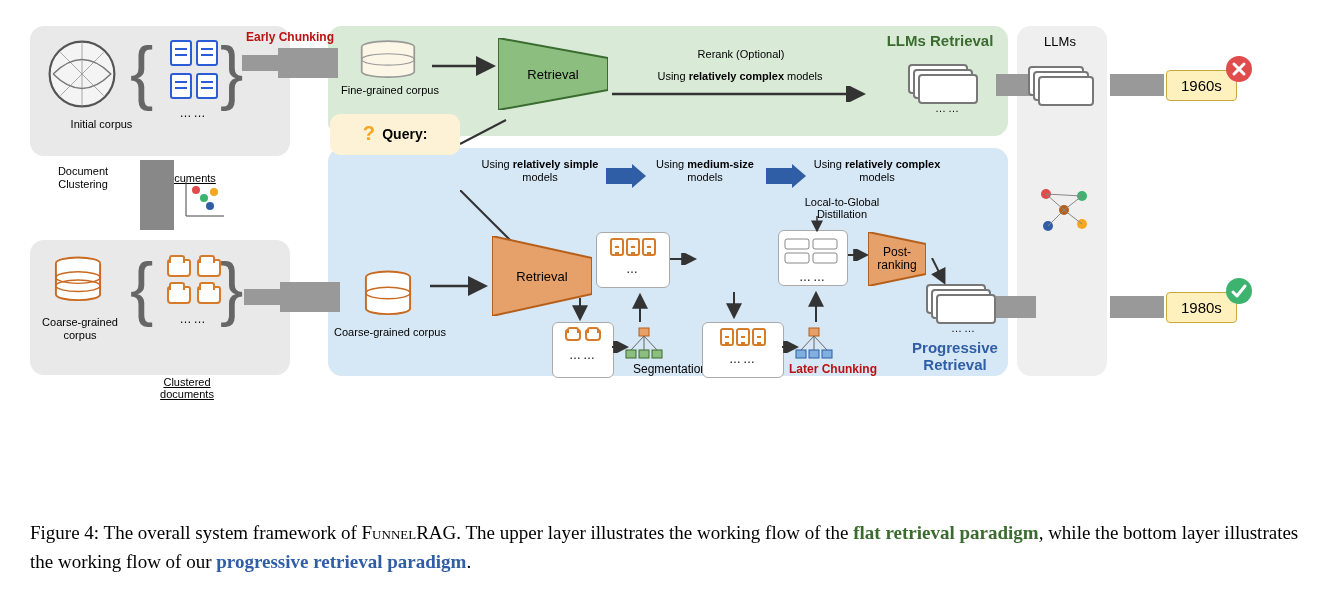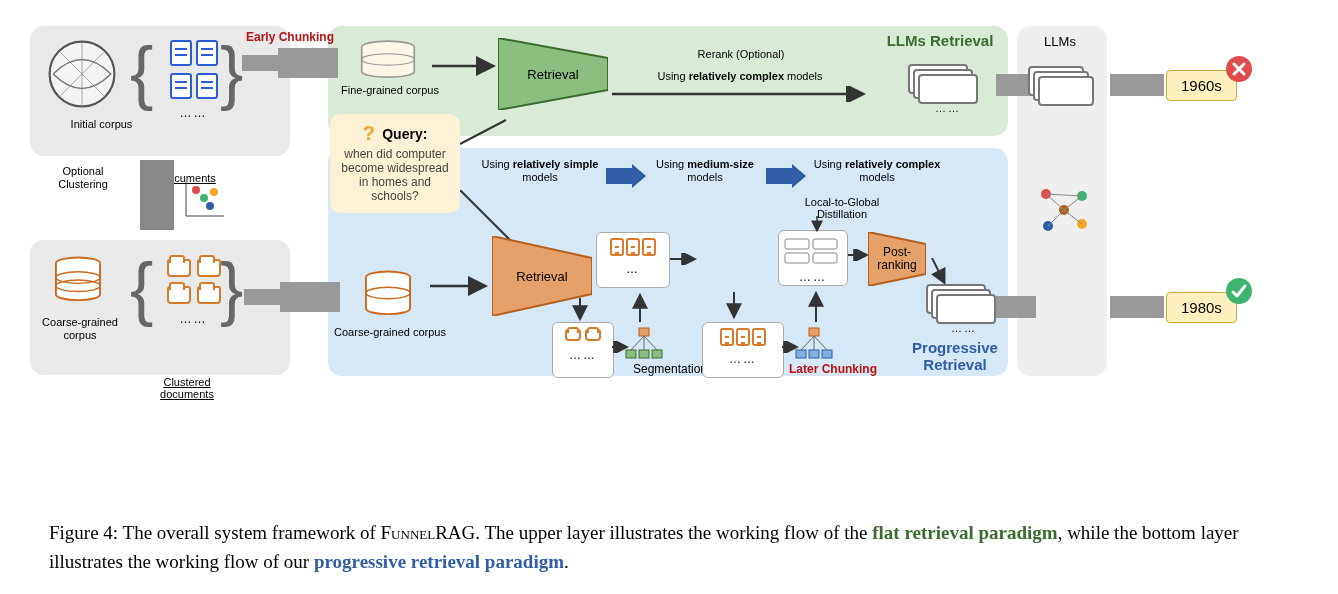--- a/index.html
+++ b/index.html
@@ -90,21 +90,21 @@
   .cardstack{ position:absolute; }
   .cardstack .card{ width:60px; height:30px; border:2px solid #777; border-radius:4px; background:#fff; position:absolute; }
   .cardstack .card:nth-child(1){ top:0; left:0;}
   .cardstack .card:nth-child(2){ top:5px; left:5px;}
   .cardstack .card:nth-child(3){ top:10px; left:10px;}
   
   .mini{ position:absolute; width:74px; height:56px; background:#fff; border:1px solid #aaa; border-radius:6px; padding:4px; text-align:center;}
   .mini .docicon{ width:14px; height:18px; margin:1px;}
   .mini .foldericon{ width:16px; height:12px; margin:2px;}
   .mini .foldericon::before{ width:8px; height:4px; top:-4px;}
-  .caption{ position:absolute; bottom:18px; left:30px; right:30px; font-family:"Times New Roman",serif; font-size:19px; line-height:1.5;margin-left:19px; }
+  .caption{ position:absolute; bottom:18px; left:30px; right:30px; font-family:"Times New Roman",serif; font-size:19px; line-height:1.5; }
   .caption .sc{ font-variant:small-caps; }
   .caption .hg{ color:#3a6b2f; font-weight:bold;}
   .caption .hb{ color:#2f5ea7; font-weight:bold;}
 </style>
 </head>
 <body>
 
 <div class="diagram">
 
   <div class="panel panel-gray" style="left:0;top:6px;width:260px;height:130px;"></div>
@@ -128,21 +128,21 @@
   <div class="brace" style="left:100px;top:12px;">{</div>
   <div class="docset" style="left:126px;top:18px;">
     <span class="docicon bl"></span><span class="docicon bl"></span><br>
     <span class="docicon bl"></span><span class="docicon bl"></span><br>
     <span class="dots">……</span>
   </div>
   <div class="brace" style="left:190px;top:12px;">}</div>
   <div class="lbl under" style="left:118px;top:108px;width:80px;">Documents</div>
 
   <div class="lbl" style="left:8px;top:145px;width:90px;line-height:1.2;">
-    <span>Optional Clustering</span>
+    <span>Document Clustering</span>
   </div>
   <div class="arrow" style="left:110px;top:140px;">
     <svg width="34" height="70">
         <defs>
           <marker id="ahg" viewBox="0 0 10 10" refX="5" refY="5" markerWidth="8" markerHeight="8" orient="auto">
             <path d="M0 0 L10 5 L0 10 z" fill="#888"></path>
           </marker>
         </defs>
     <line x1="17" y1="5" x2="17" y2="58" stroke="#888" stroke-width="16" marker-end="url(#ahg)"></line>
       </svg>
@@ -234,21 +234,20 @@
   <div class="cardstack" style="left:878px;top:44px;">
     <div class="card"></div>
       <div class="card"></div>
       <div class="card"></div>
   </div>
   <div class="lbl dots" style="left:888px;top:82px;width:60px;">……</div>
 
   <div class="query-box" style="left:300px;top:94px;">
     <span class="q-mark">?</span>
     <span class="q-label">Query:</span>
-    <div class="q-text">when did computer become widespread in homes and schools?</div>
   </div>
 
   <div class="arrow" style="left:430px;top:96px;">
     <svg width="50" height="30">
         <line x1="0" y1="28" x2="46" y2="4" stroke="#333" stroke-width="2"></line>
       </svg>
   </div>
   <div class="arrow" style="left:430px;top:170px;">
     <svg width="60" height="60">
         <line x1="0" y1="0" x2="56" y2="56" stroke="#333" stroke-width="2"></line>

